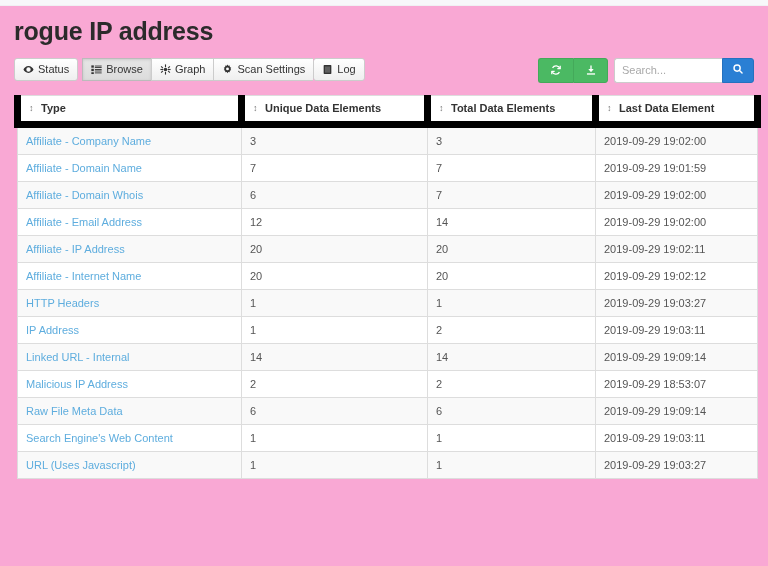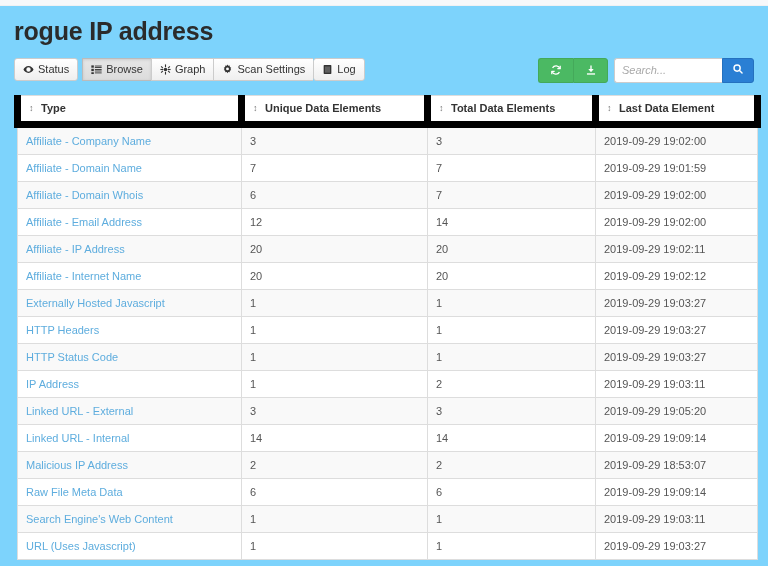--- a/index.html
+++ b/index.html
@@ -10,21 +10,21 @@
     height: 566px;
     overflow: hidden;
     background: #ffffff;
     font-family: "Liberation Sans", sans-serif;
     color: #333333;
   }
   .page {
     width: 768px;
     height: 566px;
     position: relative;
-    background: #7dd3fc;
+    background: #f9a8d4;
   }
   .top-strip {
     height: 6px;
     background: #f7f8fa;
     border-bottom: 1px solid #f0f1f3;
   }
   .page-title {
     font-size: 25px;
     font-weight: bold;
     color: #2b2b2b;
@@ -99,21 +99,20 @@
     height: 25px;
     border: 1px solid #cccccc;
     border-right: none;
     border-radius: 3px 0 0 3px;
     padding: 0 7px;
     font-size: 11px;
     font-family: "Liberation Sans", sans-serif;
     color: #555555;
     outline: none;
     background: #ffffff;
-    font-style: italic;
   }
   .search-input::placeholder { color: #a9a9a9; }
   .btn-search {
     width: 32px;
     height: 25px;
     background: #2a7fd4;
     border: 1px solid #2471bf;
     border-radius: 0 3px 3px 0;
     display: flex;
     align-items: center;
@@ -329,48 +328,30 @@
             <td>20</td>
             <td>2019-09-29 19:02:11</td>
           </tr>
           <tr>
             <td><a class="type-link">Affiliate - Internet Name</a></td>
             <td>20</td>
             <td>20</td>
             <td>2019-09-29 19:02:12</td>
           </tr>
           <tr>
-            <td><a class="type-link">Externally Hosted Javascript</a></td>
-            <td>1</td>
-            <td>1</td>
-            <td>2019-09-29 19:03:27</td>
-          </tr>
-          <tr>
             <td><a class="type-link">HTTP Headers</a></td>
-            <td>1</td>
-            <td>1</td>
-            <td>2019-09-29 19:03:27</td>
-          </tr>
-          <tr>
-            <td><a class="type-link">HTTP Status Code</a></td>
             <td>1</td>
             <td>1</td>
             <td>2019-09-29 19:03:27</td>
           </tr>
           <tr>
             <td><a class="type-link">IP Address</a></td>
             <td>1</td>
             <td>2</td>
             <td>2019-09-29 19:03:11</td>
-          </tr>
-          <tr>
-            <td><a class="type-link">Linked URL - External</a></td>
-            <td>3</td>
-            <td>3</td>
-            <td>2019-09-29 19:05:20</td>
           </tr>
           <tr>
             <td><a class="type-link">Linked URL - Internal</a></td>
             <td>14</td>
             <td>14</td>
             <td>2019-09-29 19:09:14</td>
           </tr>
           <tr>
             <td><a class="type-link">Malicious IP Address</a></td>
             <td>2</td>

